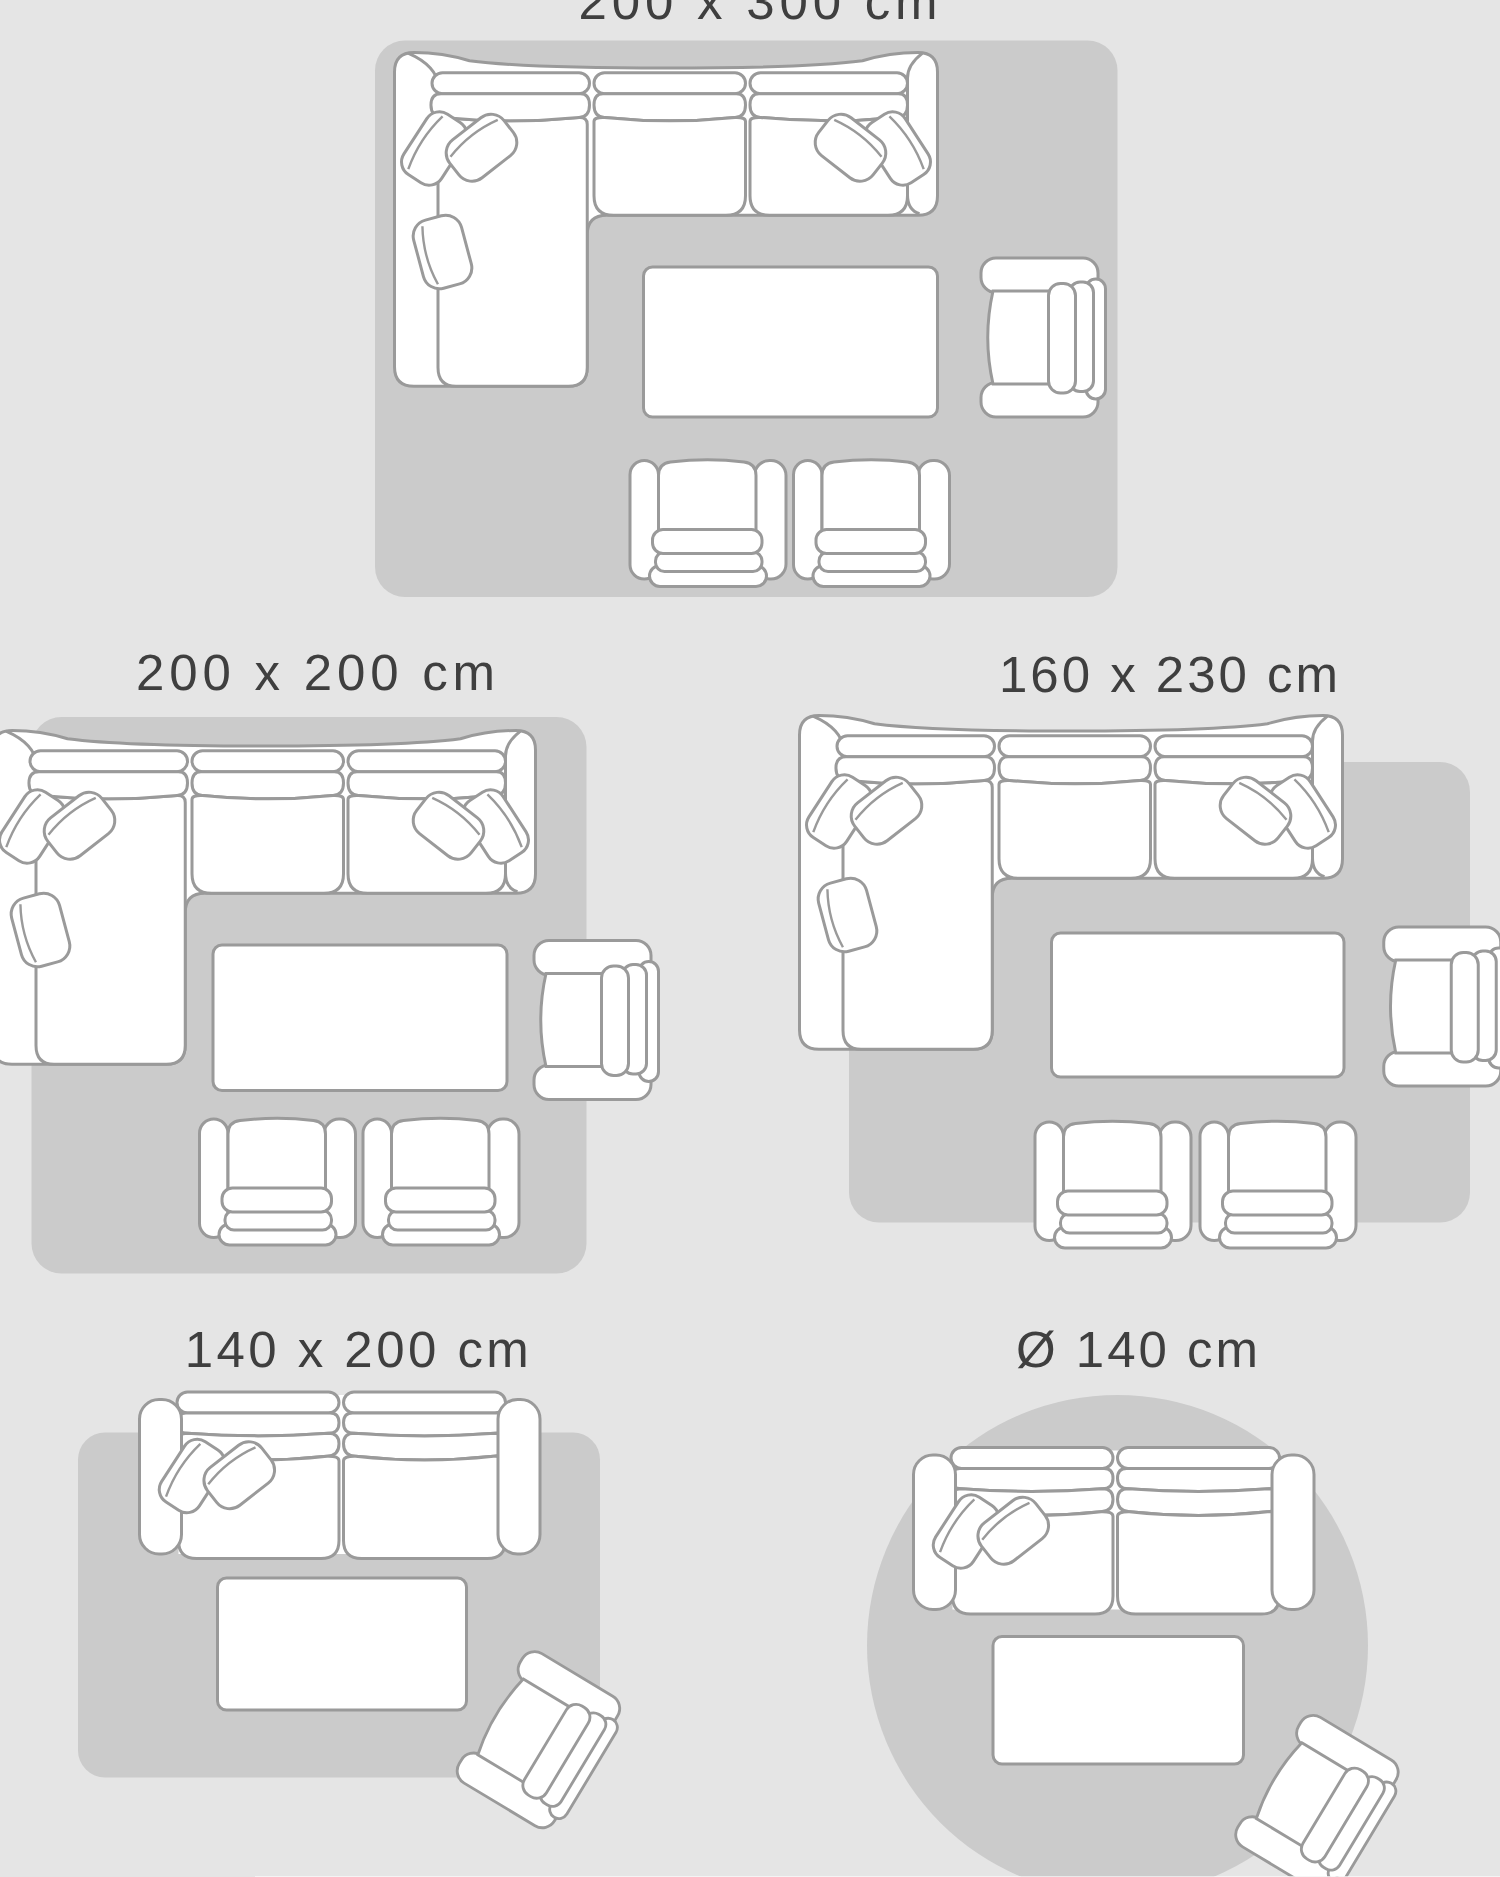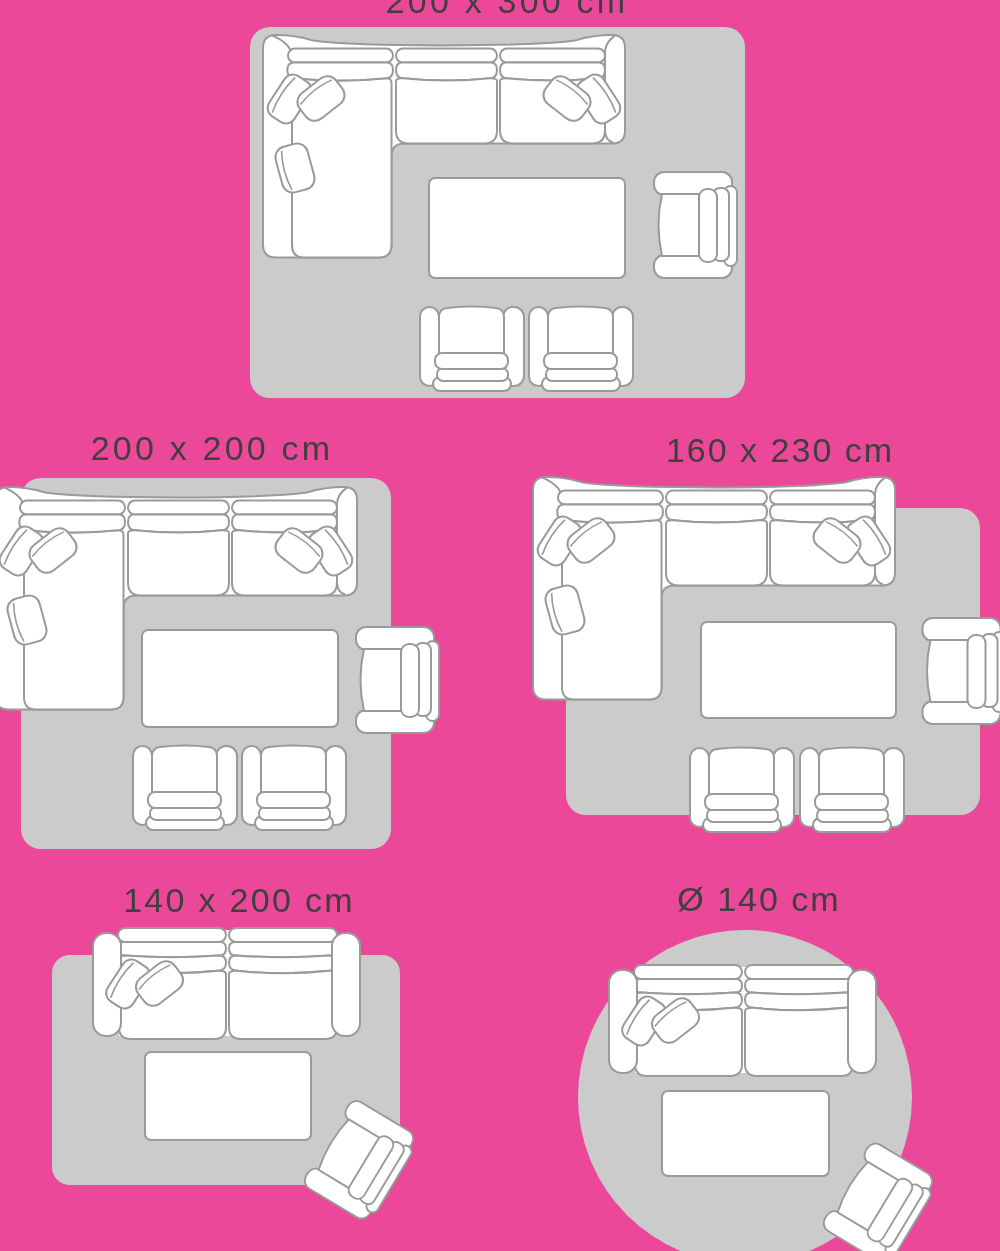--- a/index.html
+++ b/index.html
@@ -1,16 +1,16 @@
 <!DOCTYPE html>
 <html><head>
 <meta charset="utf-8">
 <style>
   html,body{margin:0;padding:0;background:#ffffff;}
-  #page{width:1000px;height:1251px;overflow:hidden;position:relative;background:#ec4899;}
+  #page{width:1000px;height:1251px;overflow:hidden;position:relative;background:#e5e5e5;}
   svg{display:block;}
   text{font-family:"Liberation Sans",sans-serif;fill:#3f3f3f;}
 </style>
 </head>
 <body>
 <div id="page">
 <svg width="1000" height="1251" viewBox="0 0 1000 1251">
 <defs>
 
   <g id="pilA">

